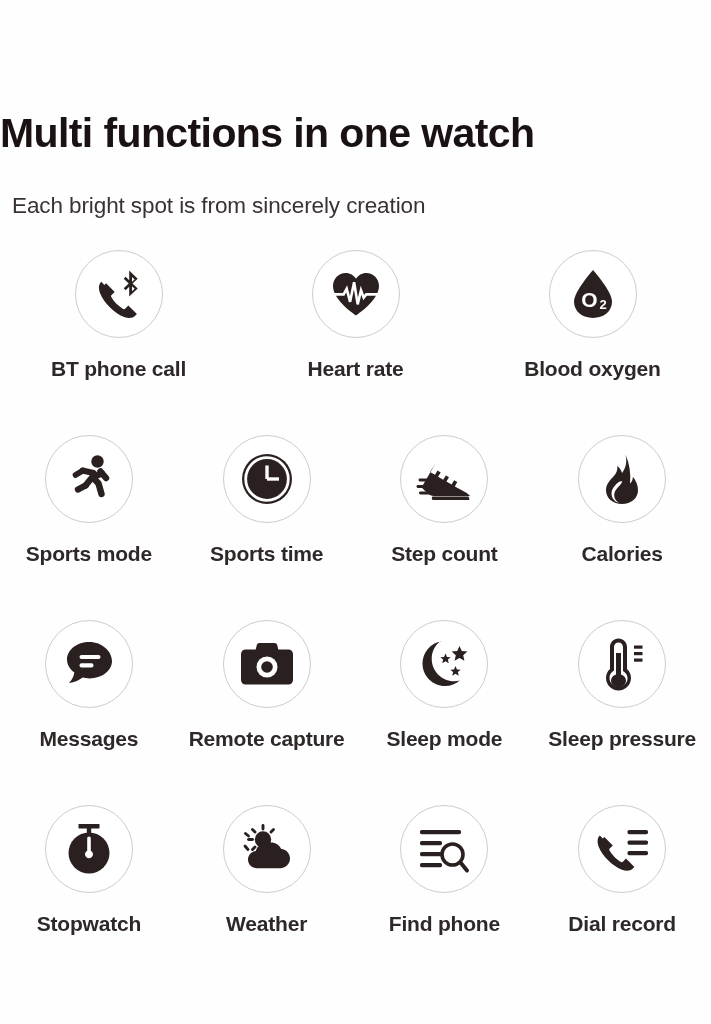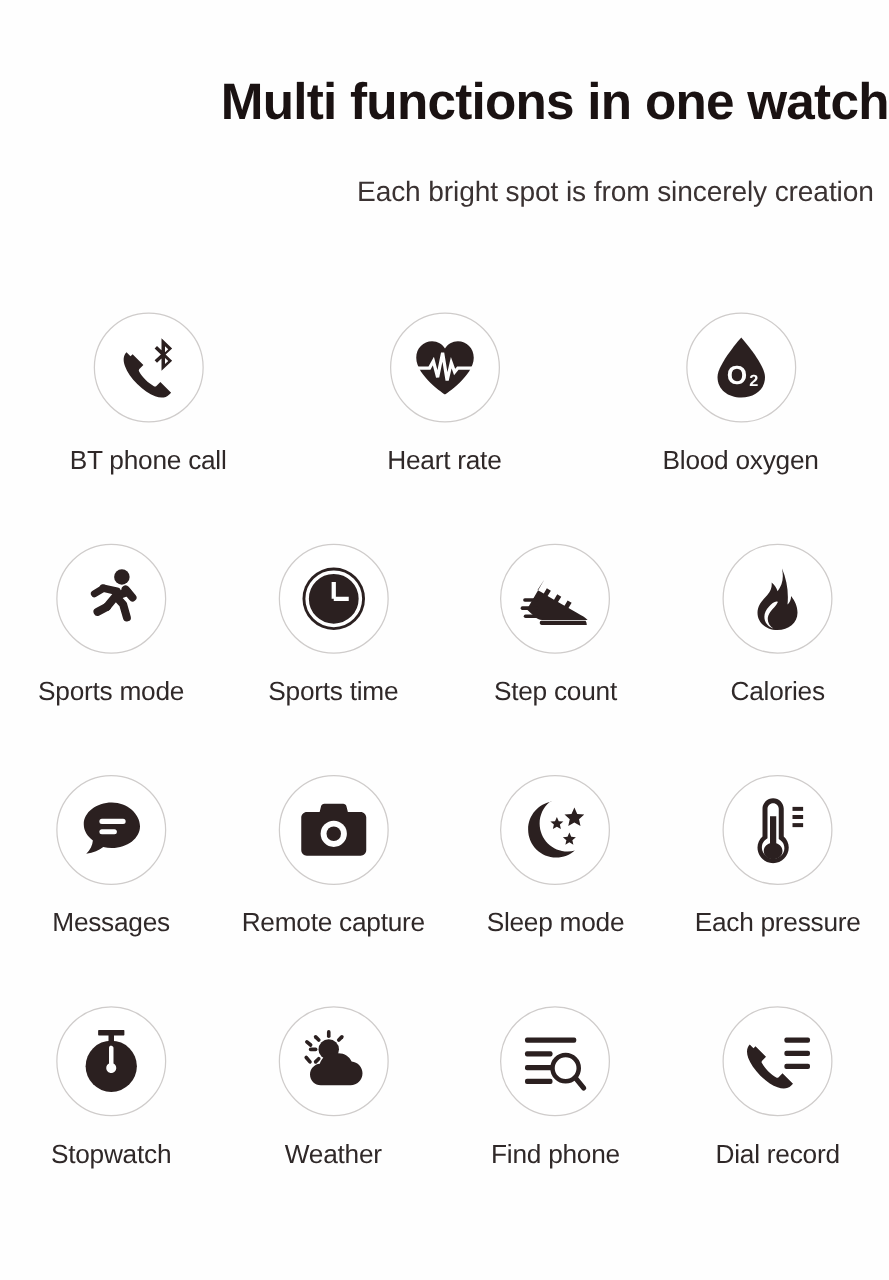--- a/index.html
+++ b/index.html
@@ -20,22 +20,22 @@
   .page {
     position: relative;
     width: 711px;
     height: 1024px;
     background: #fefefe;
     box-sizing: border-box;
   }
 
   
   .header {
-    text-align: right;
-    padding-top: 60px;
+    text-align: left;
+    padding-top: 112px;
   }
   .title {
     font-size: 41px;
     font-weight: 700;
     letter-spacing: -0.6px;
     color: #1a1212;
     line-height: 1.05;
     margin: 0;
     white-space: nowrap;
   }
@@ -78,21 +78,21 @@
     align-items: center;
     justify-content: center;
     box-sizing: border-box;
   }
   .circle svg {
     display: block;
   }
   .label {
     margin-top: 19px;
     font-size: 21px;
-    font-weight: 400;
+    font-weight: 700;
     color: #2f2828;
     letter-spacing: -0.2px;
     white-space: nowrap;
     text-align: center;
     line-height: 1.1;
   }
 </style>
 </head>
 <body>
 
@@ -249,21 +249,21 @@
           <svg width="44" height="54" viewBox="0 0 44 54">
             <g fill="#2b2020">
               <path d="M18.5 1.5c-4.7 0-8.5 3.8-8.5 8.5v22.1c-2.5 2.2-4 5.4-4 8.9 0 6.9 5.6 12.5 12.5 12.5S31 47.9 31 41c0-3.5-1.5-6.7-4-8.9V10c0-4.7-3.8-8.5-8.5-8.5zm0 4c2.5 0 4.5 2 4.5 4.5v24.1l1.6 1.2c1.9 1.5 2.9 3.5 2.9 6.2 0 4.7-4.3 8.5-9 8.5S9.5 45.7 9.5 41c0-2.7 1-4.7 2.9-6.2l1.6-1.2V10c0-2.5 2-4.5 4.5-4.5z"></path>
               <path d="M16 16h5v21.5c3 .8 5 3.3 5 6.3 0 3.6-3.1 6.5-7.5 6.5S11 47.4 11 43.8c0-3 2-5.5 5-6.3V16z"></path>
               <rect x="34" y="8.5" width="8.5" height="3.2"></rect>
               <rect x="34" y="15" width="8.5" height="3.2"></rect>
               <rect x="34" y="21.5" width="8.5" height="3.2"></rect>
             </g>
           </svg>
         </div>
-        <div class="label">Each pressure</div>
+        <div class="label">Sleep pressure</div>
       </div>
 
     </div>
 
     <div class="row">
 
       <div class="cell">
         <div class="circle">
           <svg width="52" height="54" viewBox="0 0 52 54">
             <g fill="#2b2020">

